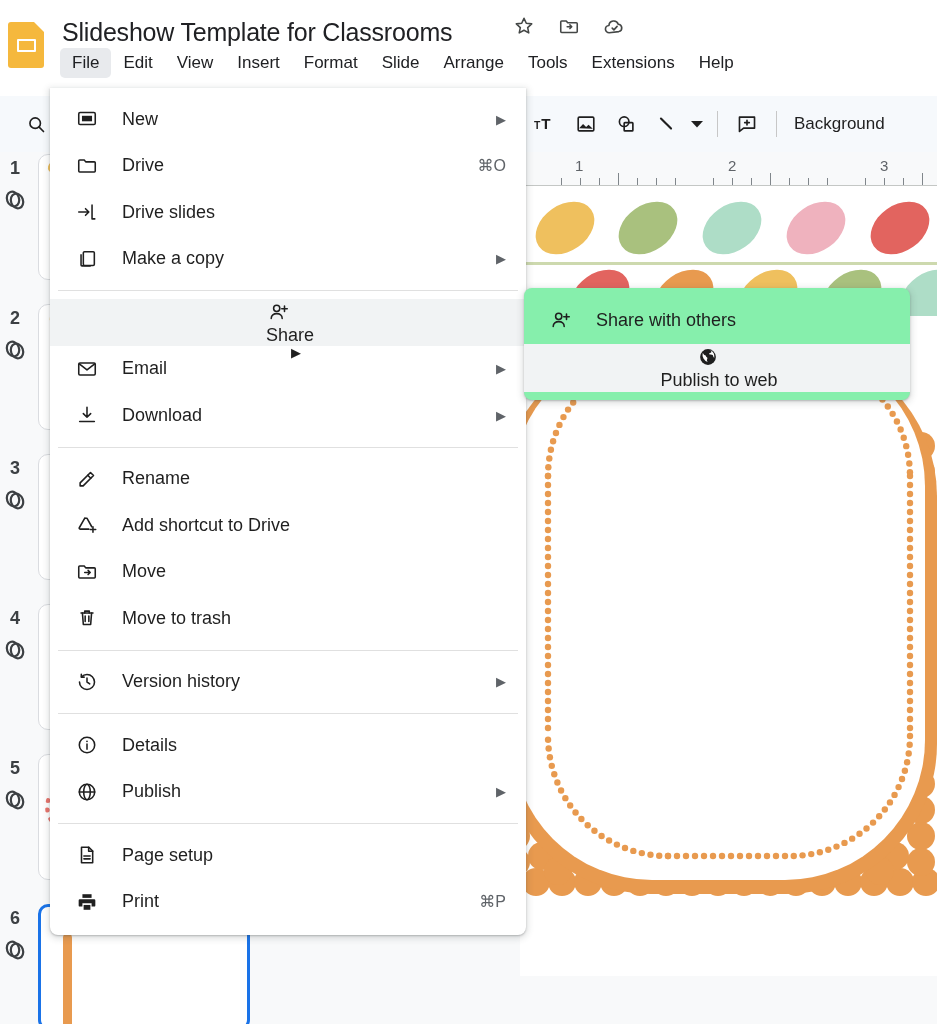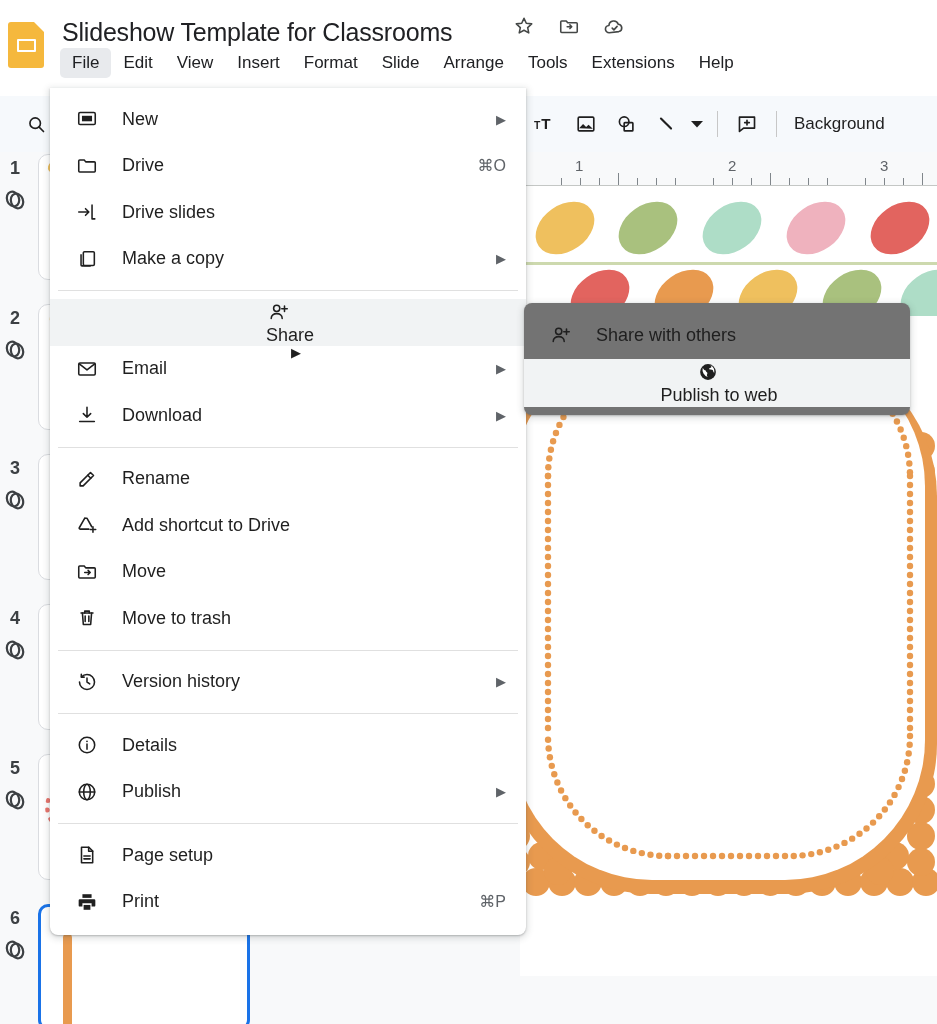--- a/index.html
+++ b/index.html
@@ -120,22 +120,22 @@
     display: flex; align-items: center; justify-content: center; color: #1f1f1f;
   }
   .mrow .mlabel { font-size: 18px; color: #1f1f1f; flex: 1 1 auto; white-space: nowrap; }
   .mrow .maccel { font-size: 16px; color: #5f6368; margin-left: 12px; white-space: nowrap; }
   .mrow .marrow { margin-left: 12px; color: #5f6368; font-size: 13px; line-height: 1; }
   .mrow.hl .marrow { color: #1f1f1f; }
   .mdiv { height: 1px; background: #e0e0e0; margin: 8px 8px 8px 8px; }
 
   
   .submenu {
-    position: absolute; left: 524px; top: 303px; width: 386px;
-    background: #737373; border-radius: 8px;
+    position: absolute; left: 524px; top: 288px; width: 386px;
+    background: #86efac; border-radius: 8px;
     box-shadow: 0 2px 6px 2px rgba(60,64,67,.15), 0 1px 2px rgba(60,64,67,.3);
     padding: 8px 0; z-index: 50;
   }
   .submenu .mrow { height: 48px; }
 </style>
 </head>
 <body>
 
 <div id="app">
 

